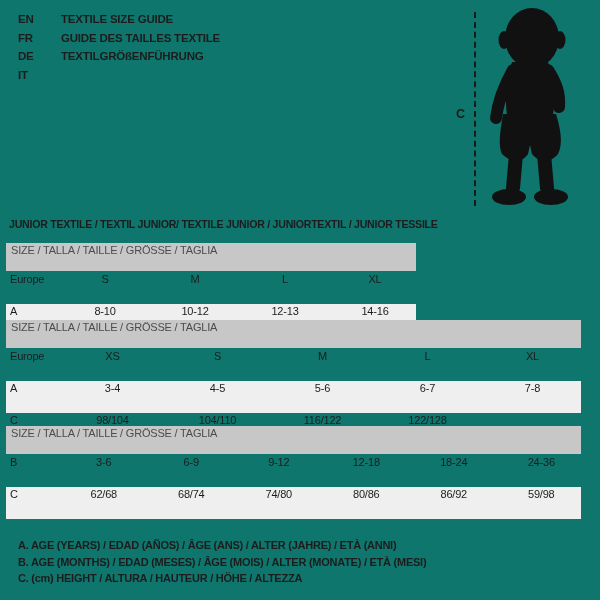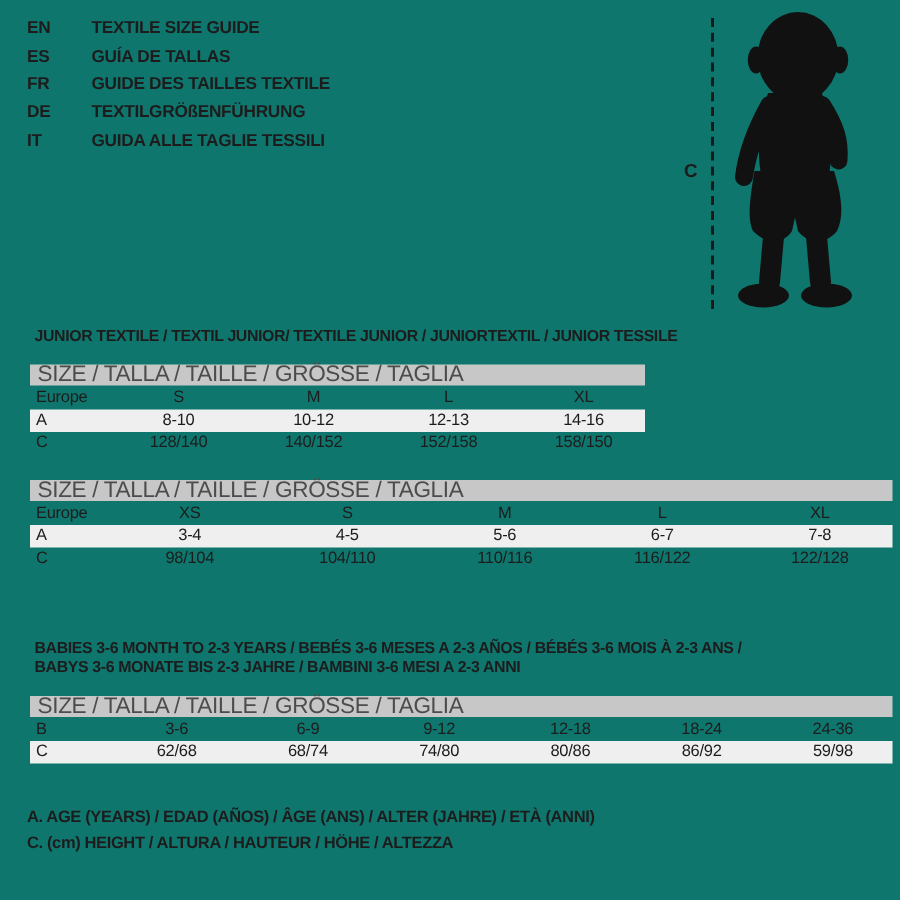--- a/index.html
+++ b/index.html
@@ -10,27 +10,27 @@
   #langs{position:absolute;left:18px;top:10px;}
   .lang-row{display:flex;line-height:18.7px;font-size:11.5px;font-weight:700;letter-spacing:-0.2px;}
   .lang-code{width:43px;flex:0 0 43px;}
 
   
   #height-line{position:absolute;left:474px;top:12px;height:194px;width:0;border-left:2.4px dashed #1a1a1a;}
   #height-label{position:absolute;left:456px;top:107px;font-size:12.5px;font-weight:700;}
   #baby{position:absolute;left:486px;top:6px;}
 
   
-  .tbl{position:absolute;left:20px;}
+  .tbl{position:absolute;left:6px;}
   .t-titles{margin-bottom:12px;}
   .t-title{font-weight:700;font-size:10.6px;line-height:13px;letter-spacing:-0.25px;white-space:nowrap;padding-left:3px;}
   .t-title sub{font-size:7.5px;}
-  .size-bar{height:14px;line-height:14px;background:#c7c7c7;color:#4c4c4c;font-size:15px;
+  .size-bar{height:28px;line-height:14px;background:#c7c7c7;color:#4c4c4c;font-size:11px;
             letter-spacing:-0.2px;padding-left:5px;margin-bottom:1px;}
-  .t-row{display:flex;height:15px;line-height:15px;font-size:11px;letter-spacing:-0.2px;}
+  .t-row{display:flex;height:32px;line-height:15px;font-size:11px;letter-spacing:-0.2px;}
   .t-row.shade{background:#efefef;}
   .t-label{width:50px;flex:0 0 50px;padding-left:4px;}
   .t-cell{text-align:center;}
   #table-junior{top:218px;width:410px;}
   #table-junior .t-cell{width:90px;flex:0 0 90px;}
   #table-children{top:320px;width:575px;}
   #table-children .t-titles{margin-bottom:14px;}
   #table-children .t-cell{width:105px;flex:0 0 105px;}
   #table-babies{top:426px;width:575px;}
   #table-babies .t-cell{width:87.5px;flex:0 0 87.5px;}
@@ -43,34 +43,29 @@
 <body>
 
 <div id="page">
 
   <div id="langs">
     <div class="lang-row">
       <span class="lang-code">EN</span>
       <span class="lang-label">TEXTILE SIZE GUIDE</span>
     </div>
     <div class="lang-row">
-      <span class="lang-code">ES</span>
-      <span class="lang-label">GUÍA DE TALLAS</span>
-    </div>
-    <div class="lang-row">
       <span class="lang-code">FR</span>
       <span class="lang-label">GUIDE DES TAILLES TEXTILE</span>
     </div>
     <div class="lang-row">
       <span class="lang-code">DE</span>
       <span class="lang-label">TEXTILGRÖßENFÜHRUNG</span>
     </div>
     <div class="lang-row">
       <span class="lang-code">IT</span>
-      <span class="lang-label">GUIDA ALLE TAGLIE TESSILI</span>
     </div>
   </div>
 
   <div id="height-line"></div>
   <div id="height-label">C</div>
   <svg id="baby" width="90" height="204" viewBox="0 0 90 204">
     <g fill="#111" stroke="none">
       <ellipse cx="46" cy="32" rx="27" ry="30"></ellipse>
       <ellipse cx="18" cy="34" rx="5.5" ry="9"></ellipse>
       <ellipse cx="74" cy="34" rx="5.5" ry="9"></ellipse>
@@ -128,31 +123,26 @@
       <span class="t-cell">3-4</span>
       <span class="t-cell">4-5</span>
       <span class="t-cell">5-6</span>
       <span class="t-cell">6-7</span>
       <span class="t-cell">7-8</span>
     </div>
     <div class="t-row">
       <span class="t-label">C</span>
       <span class="t-cell">98/104</span>
       <span class="t-cell">104/110</span>
-      <span class="t-cell">110/116</span>
       <span class="t-cell">116/122</span>
       <span class="t-cell">122/128</span>
     </div>
   </div>
 
   <div class="tbl" id="table-babies">
-    <div class="t-titles">
-      <div class="t-title">BABIES 3-6 MONTH TO 2-3 YEARS / BEBÉS 3-6 MESES A 2-3 AÑOS / BÉBÉS 3-6 MOIS À 2-3 ANS /</div>
-      <div class="t-title">BABYS 3-6 MONATE BIS 2-3 JAHRE / BAMBINI 3-6 MESI A 2-3 ANNI</div>
-    </div>
     <div class="size-bar">SIZE / TALLA / TAILLE / GRÖSSE / TAGLIA</div>
     <div class="t-row">
       <span class="t-label">B</span>
       <span class="t-cell">3-6</span>
       <span class="t-cell">6-9</span>
       <span class="t-cell">9-12</span>
       <span class="t-cell">12-18</span>
       <span class="t-cell">18-24</span>
       <span class="t-cell">24-36</span>
     </div>
@@ -162,16 +152,17 @@
       <span class="t-cell">68/74</span>
       <span class="t-cell">74/80</span>
       <span class="t-cell">80/86</span>
       <span class="t-cell">86/92</span>
       <span class="t-cell">59/98</span>
     </div>
   </div>
 
   <div id="notes">
     <div class="note-line">A. AGE (YEARS) / EDAD (AÑOS) / ÂGE (ANS) / ALTER (JAHRE) / ETÀ (ANNI)</div>
+    <div class="note-line">B. AGE (MONTHS) / EDAD (MESES) / ÂGE (MOIS) / ALTER (MONATE) / ETÀ (MESI)</div>
     <div class="note-line">C. (cm) HEIGHT / ALTURA / HAUTEUR / HÖHE / ALTEZZA</div>
   </div>
 
 </div>
 
 </body></html>

